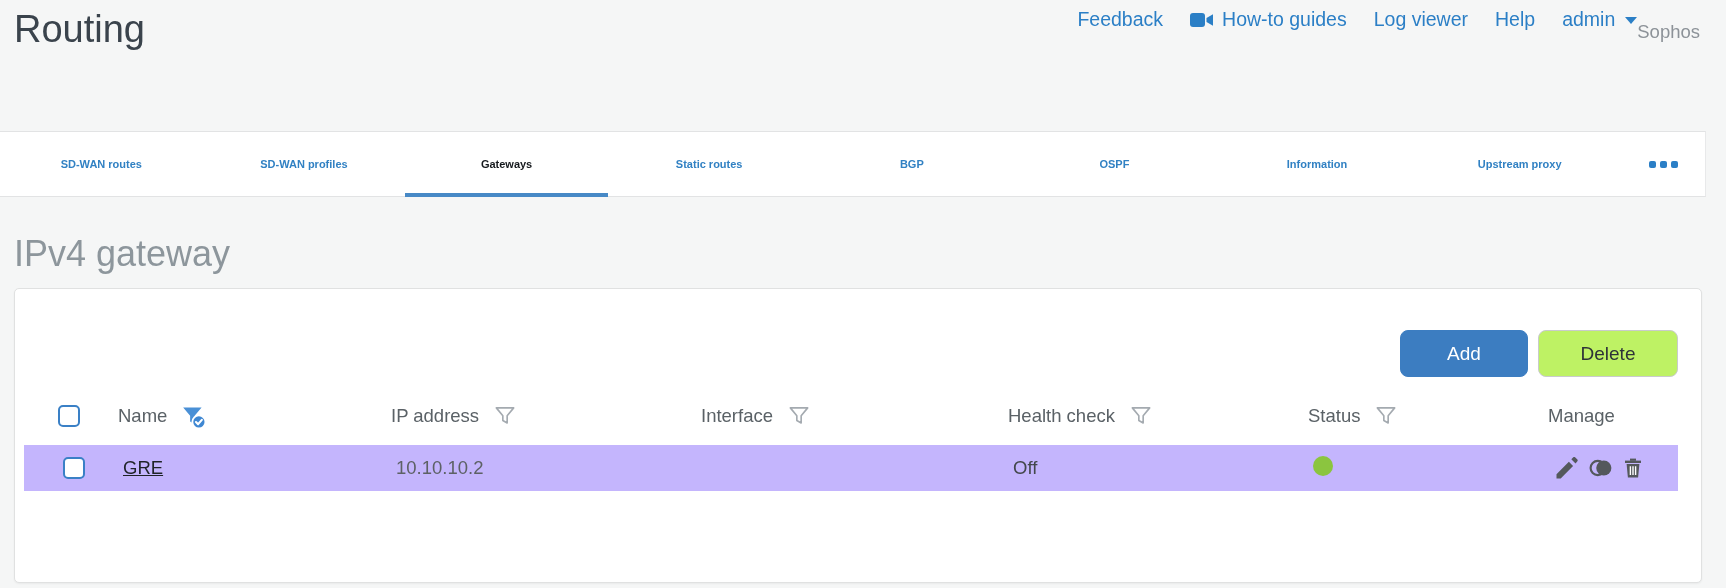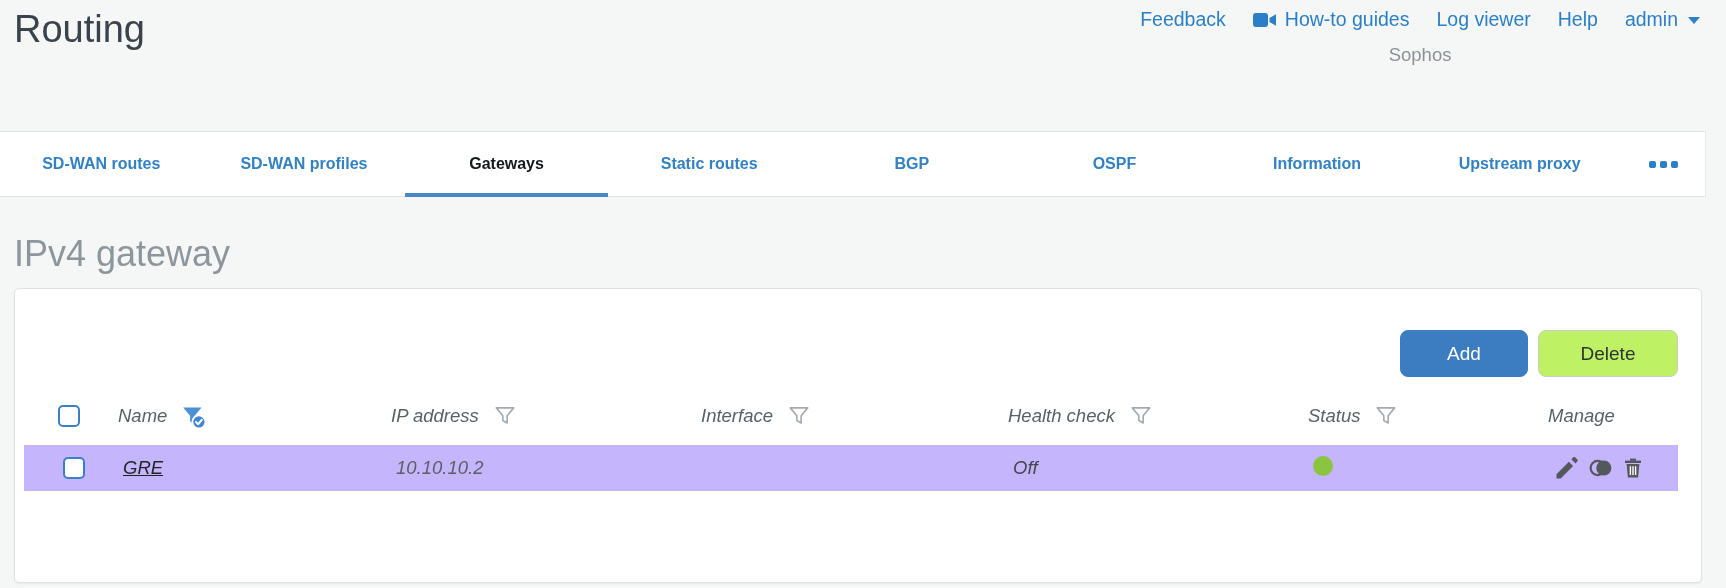--- a/index.html
+++ b/index.html
@@ -6,49 +6,49 @@
   html,body { width:1726px; height:588px; overflow:hidden; }
   body {
     font-family: "Liberation Sans", "DejaVu Sans", sans-serif;
     background:#f5f6f6;
     color:#3a434c;
   }
   
   .topbar { display:flex; justify-content:space-between; align-items:flex-start;
             padding:8px 26px 0 14px; height:131px; }
   .page-title { font-size:38px; font-weight:400; color:#3a434c; line-height:1.15; }
-  .topbar-right { display:flex; flex-direction:column; align-items:center; }
+  .topbar-right { display:flex; flex-direction:row; align-items:flex-start; }
   .toplinks { display:flex; align-items:center; gap:27px; }
   .toplink { display:flex; align-items:center; gap:8px; color:#2b7fc6;
              font-size:19.5px; font-weight:500; text-decoration:none; cursor:pointer; white-space:nowrap; }
   .caret-down { width:0; height:0; border-left:6px solid transparent; border-right:6px solid transparent;
                 border-top:7px solid #2b7fc6; margin-left:2px; margin-top:2px; }
   .brand { font-size:18.5px; color:#8c9298; margin-top:13px; }
   
   .tabbar { width:1706px; height:66px; background:#ffffff;
             border-top:1px solid #e2e3e4; border-bottom:1px solid #e2e3e4; border-right:1px solid #e8e9ea;
             display:flex; align-items:stretch; }
   .tab { flex:1 1 0; display:flex; align-items:center; justify-content:center;
-         position:relative; font-size:16px; font-weight:700; color:#3181c3;
+         position:relative; font-size:11px; font-weight:700; color:#3181c3;
          cursor:pointer; white-space:nowrap; }
   .tab.active { color:#15191d; cursor:default; }
   .tab.active .tab-underline { position:absolute; left:0; right:0; bottom:-1px; height:4px; background:#4789c6; }
   .tab-more { width:84px; display:flex; align-items:center; justify-content:center; gap:4px; cursor:pointer; }
   .tab-more i { width:7px; height:7px; border-radius:2px; background:#2b7fc6; }
   
   .section-heading { margin:36px 0 13px 14px; font-size:36px; font-weight:400; color:#8d969c; }
   .card { margin-left:14px; width:1688px; height:295px; background:#fff;
           border:1px solid #e0e1e1; border-radius:5px; box-shadow:0 1px 2px rgba(0,0,0,.05); }
   .card-toolbar { display:flex; justify-content:flex-end; gap:10px; padding:41px 23px 10px 0; }
   .btn { height:47px; border-radius:8px; font-size:19px; font-weight:500; cursor:pointer;
          font-family:inherit; }
   .btn-add { width:128px; background:#3c7dc1; border:1px solid #3c7dc1; color:#fff; }
   .btn-delete { width:140px; background:#bef264; border:1px solid #c9cbcc; color:#2e3338; }
   
-  .tablewrap { margin:0 23px 0 9px;font-style:italic; }
+  .tablewrap { margin:0 23px 0 9px; }
   .tgrid { display:grid; grid-template-columns:72px 273px 310px 307px 300px 240px minmax(0,1fr);
            align-items:center; }
   .thead { height:58px; }
   .trow { height:46px; border:5px solid #c4b5fd; background:#c4b5fd; }
   .cell { padding-left:22px; font-size:18.5px; }
   .cell-check { padding-left:34px; }
   .hcell { display:flex; align-items:center; gap:13px; color:#5a6166; font-weight:500; }
   .cbx { width:22px; height:22px; border:2px solid #3a80c6; border-radius:5px; background:#fff; cursor:pointer; }
   .name-link { color:#1f2327; font-weight:500; text-decoration:underline; cursor:pointer; }
   .ip-val { color:#5d6165; }

